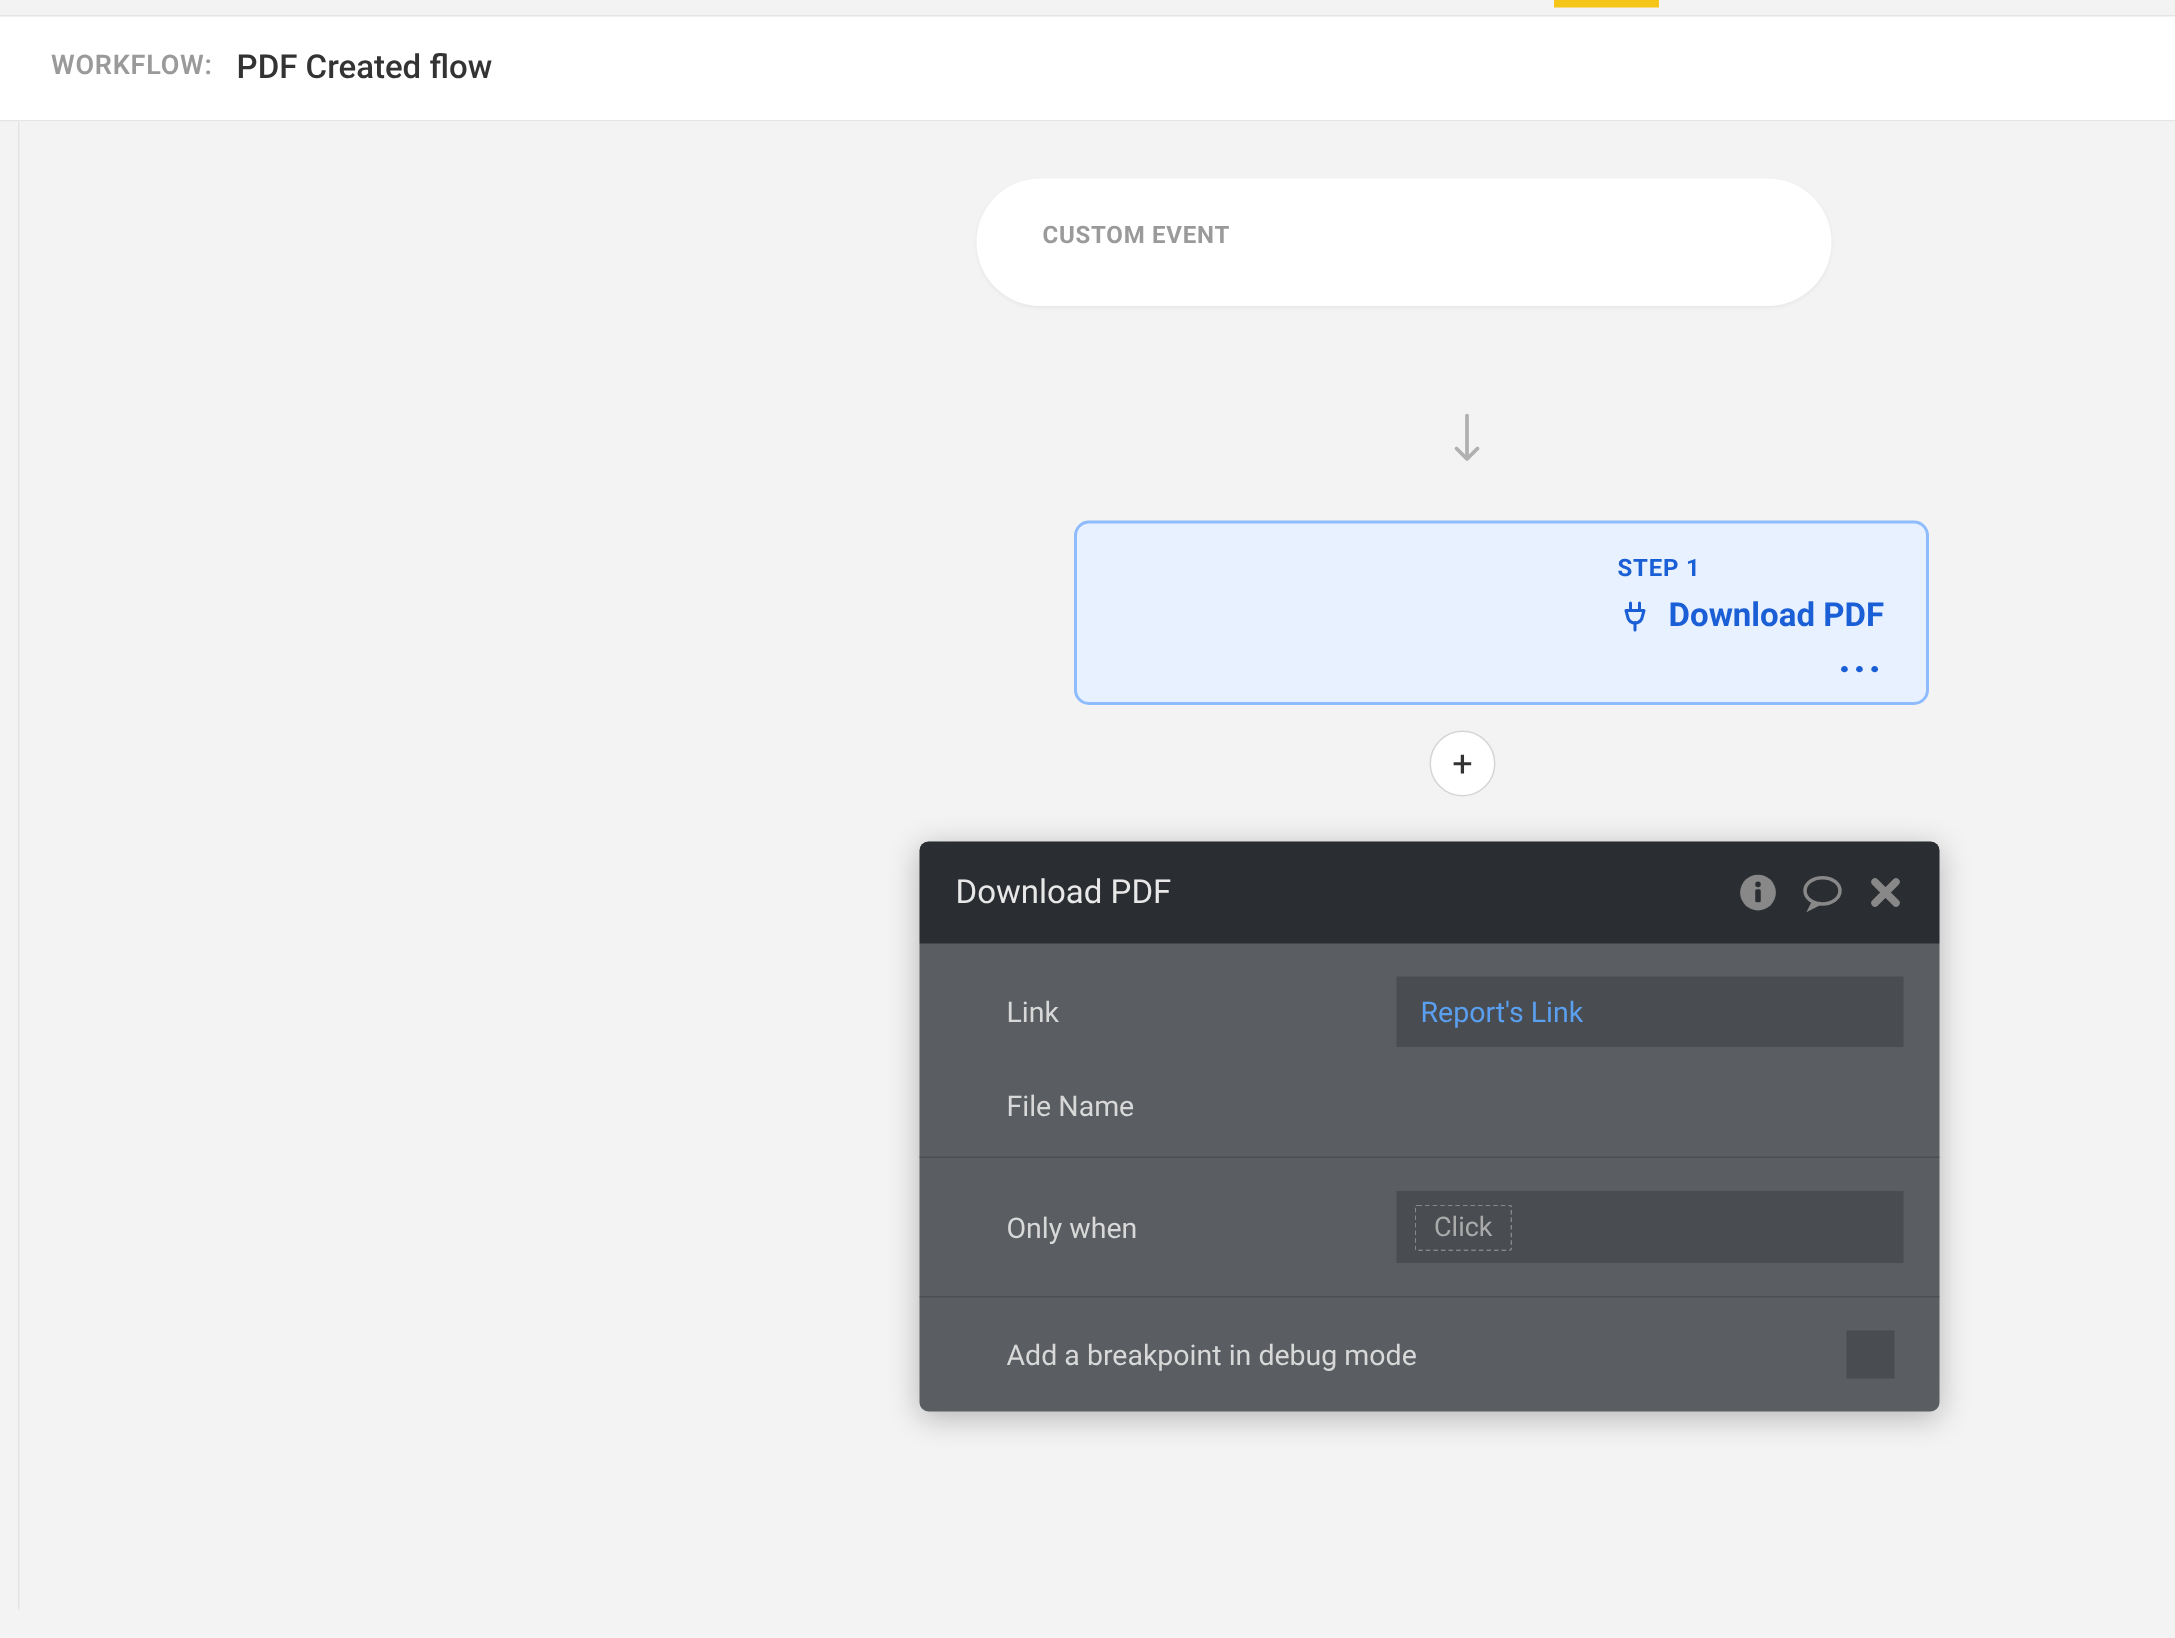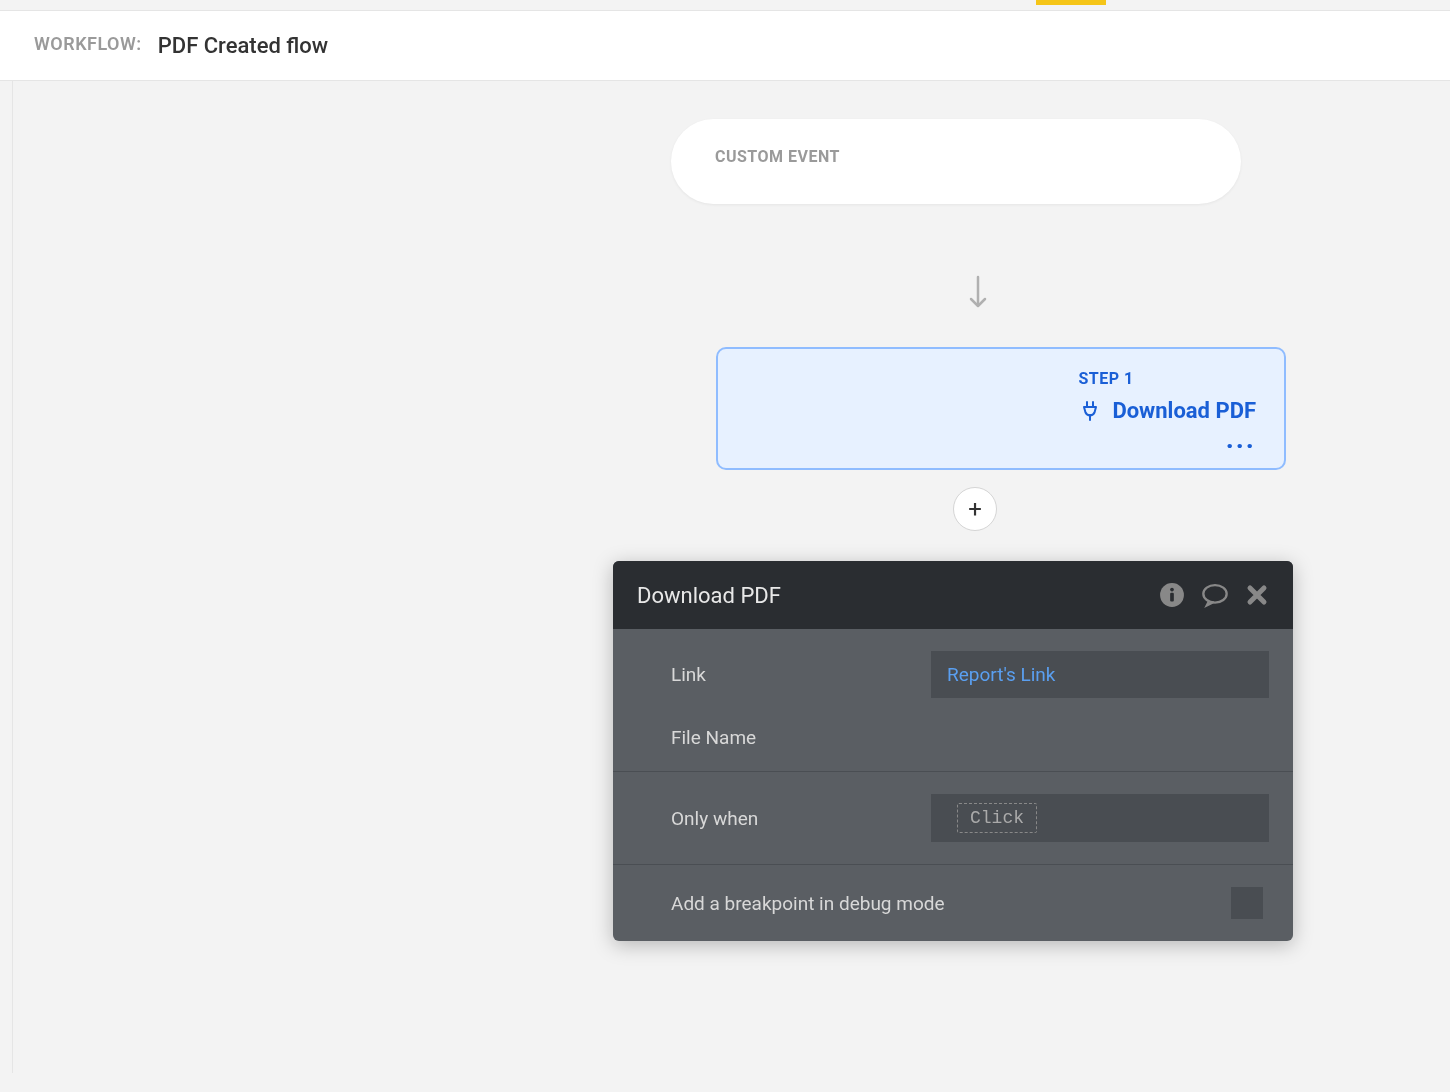--- a/index.html
+++ b/index.html
@@ -44,21 +44,21 @@
       position: relative;
       width: 100%;
       height: calc(100% - 100px);
       background: #f3f3f3;
       border-left: 1px solid #e5e5e5;
       margin-left: 12px;
     }
     .event-node {
       position: absolute;
       top: 38px;
-      left: 658px;
+      left: 638px;
       width: 570px;
       background: #fff;
       border-radius: 60px;
       padding: 28px 44px;
       box-shadow: 0 1px 3px rgba(0,0,0,0.06);
     }
     .event-label {
       color: #9a9a9a;
       font-size: 16px;
       font-weight: 700;
@@ -199,23 +199,22 @@
       color: #d8d8d8;
       font-size: 19px;
       padding: 12px 16px;
       font-family: inherit;
       outline: none;
     }
     .row-input.link-value { color: #5a9ff0; }
     .row-input.condition {
       display: flex;
       align-items: center;
-      padding: 8px 26px;
+      padding: 8px 12px;
       min-height: 48px;
-      font-family: Liberation Mono, monospace;
     }
     .click-chip {
       border: 1px dashed #888;
       color: #aaa;
       padding: 4px 12px;
       font-size: 18px;
       border-radius: 2px;
     }
     .checkbox-cell {
       flex: 1;

